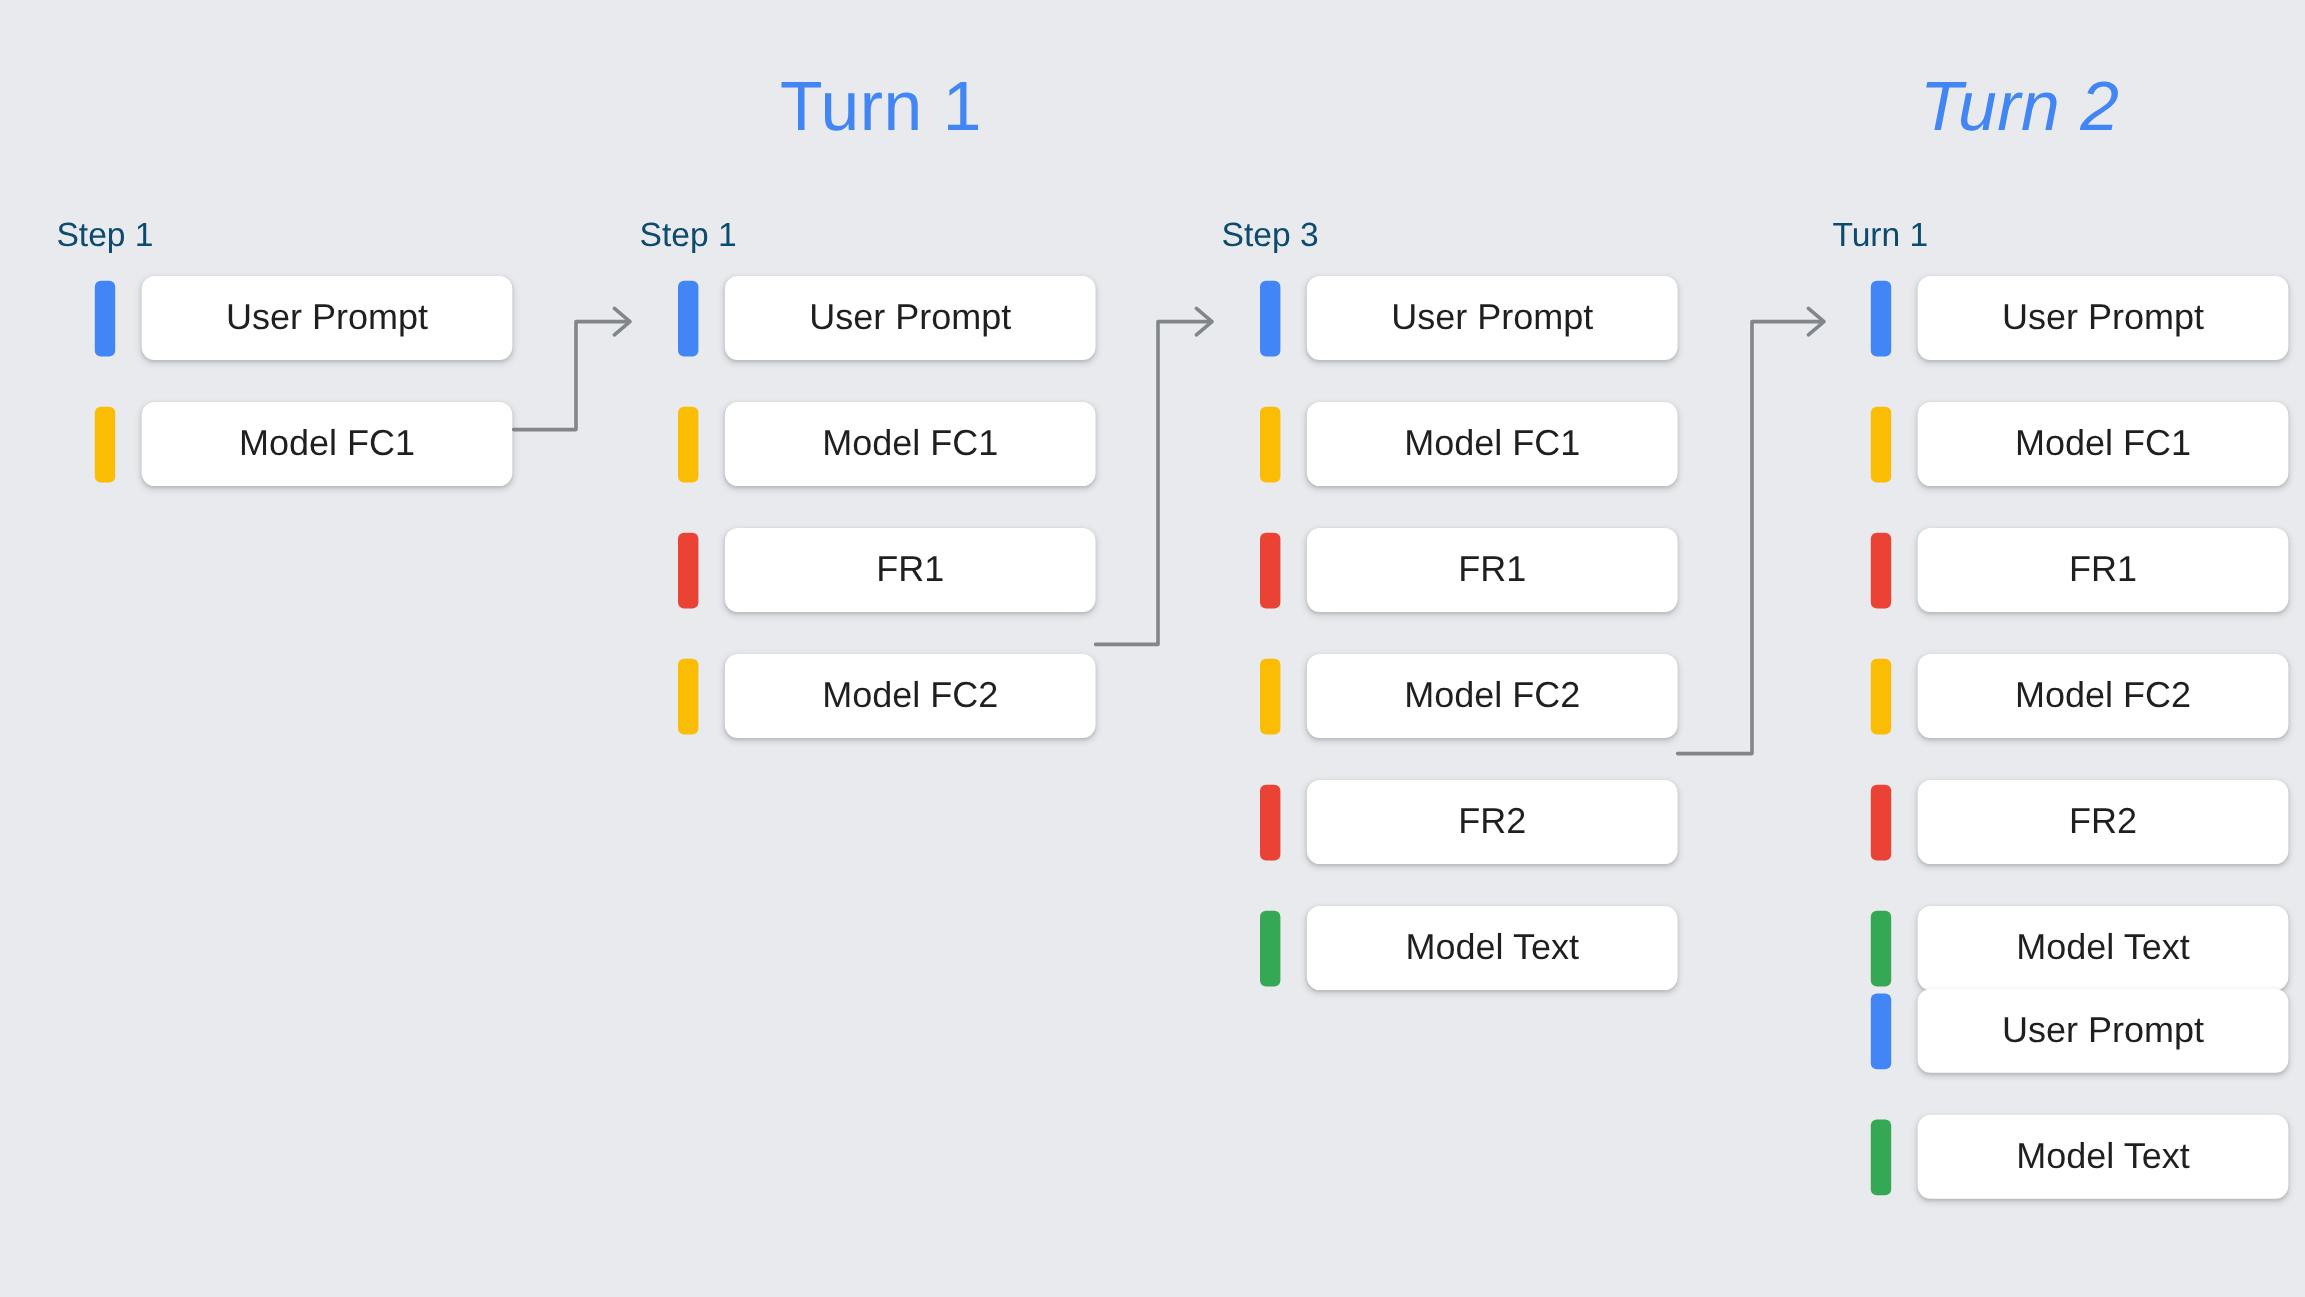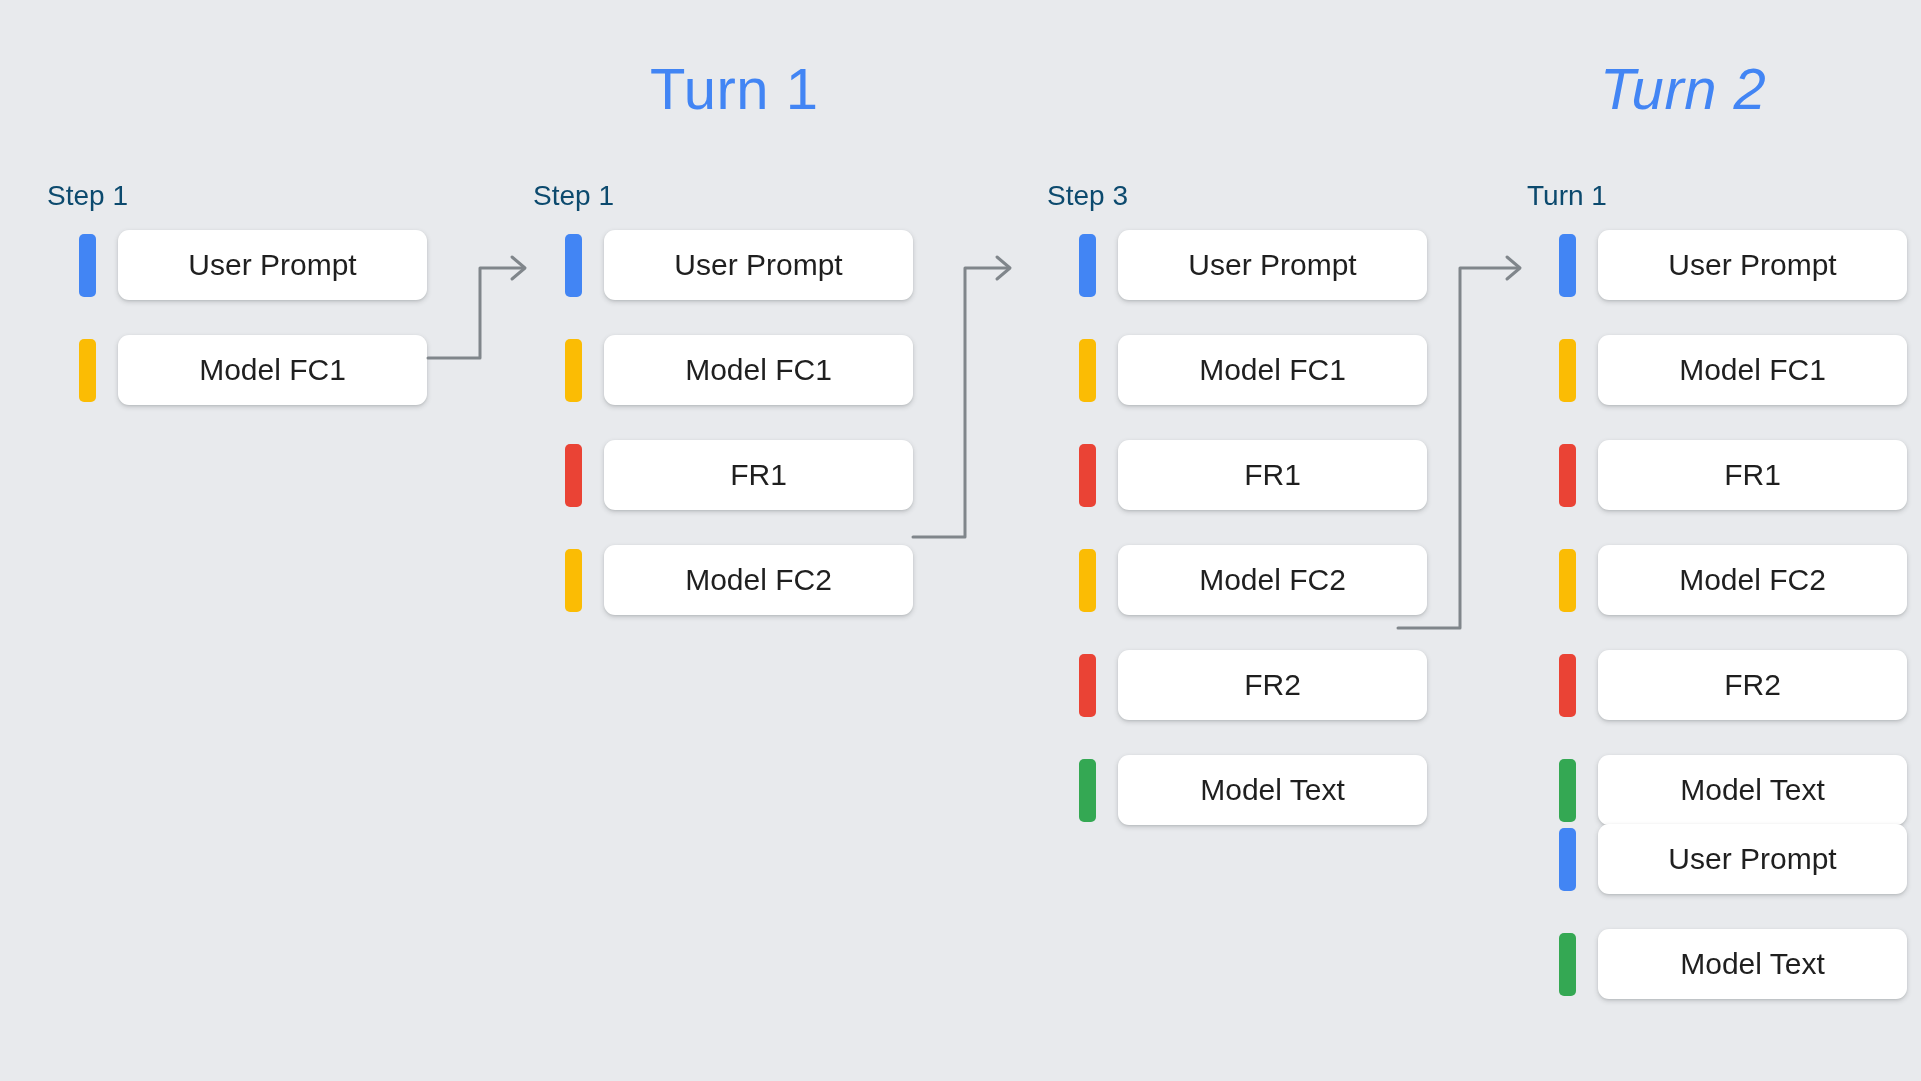--- a/index.html
+++ b/index.html
@@ -84,21 +84,21 @@
     font-size: 30px;
     font-weight: 400;
     color: #1f1f1f;
     white-space: nowrap;
     line-height: 34px;
   }
 
   
   #column-0 { left: 47px; top: 182px; width: 380px; }
   #column-1 { left: 533px; top: 182px; width: 380px; }
-  #column-2 { left: 1018px; top: 182px; width: 380px; margin-left: 29px; }
+  #column-2 { left: 1018px; top: 182px; width: 380px; }
   #column-3 { left: 1527px; top: 182px; width: 380px; }
   #column-4 { left: 1527px; top: 817px; width: 380px; }
 
   #column-0 .card { width: 341px; }
   #column-1 .card { width: 341px; }
   #column-2 .card { width: 341px; }
   #column-3 .card { width: 341px; }
   #column-4 .card { width: 341px; }
 
   

